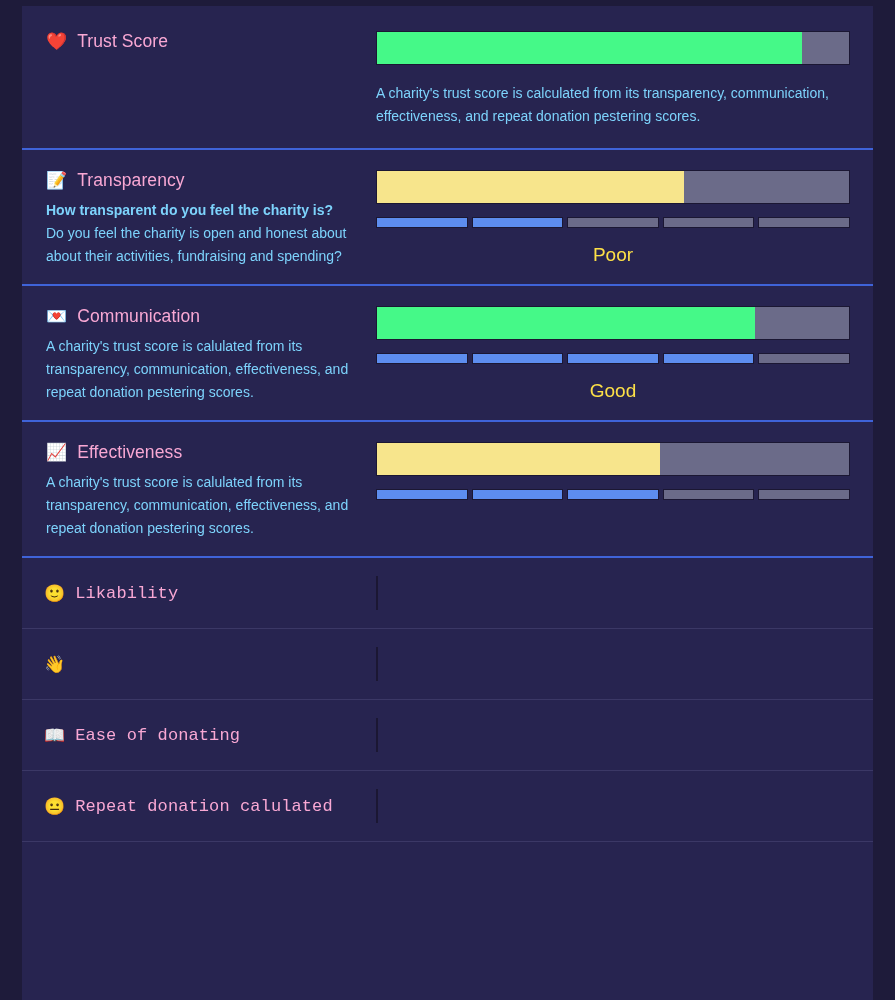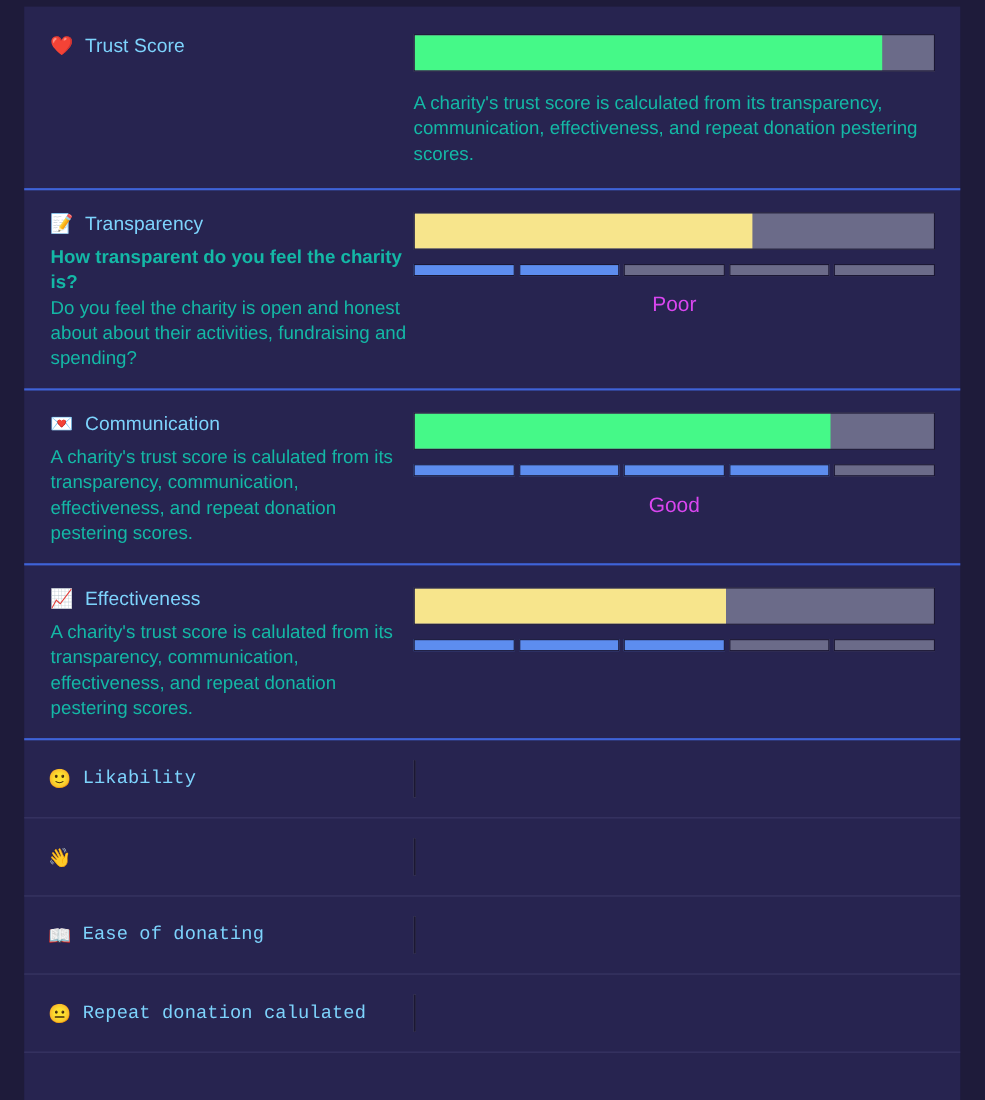--- a/index.html
+++ b/index.html
@@ -31,30 +31,30 @@
   .right-col { flex: 1 1 auto; padding-right: 23px; }
 
   
   .head {
     display: flex; align-items: center;
     gap: 10px;
   }
   .head .emoji { font-size: 17px; line-height: 1; }
   .head .title {
     font-size: 17.5px;
-    color: #7dd3fc;
+    color: #f9a8d4;
     letter-spacing: .1px;
     white-space: nowrap;
   }
 
   
   .desc {
-    font-size: 17px;
+    font-size: 14px;
     line-height: 23px;
-    color: #14b8a6;
+    color: #7dd3fc;
   }
   .desc .q { font-weight: bold; display: block; }
 
   
   .bar-track {
     position: relative;
     height: 34px;
     background: #6b6b89;
     border: 1px solid #1b1733;
     overflow: hidden;
@@ -71,21 +71,21 @@
     flex: 1 1 0;
     height: 11px;
     background: #6b6b89;
     border: 1px solid #1b1733;
   }
   .seg.on { background: #5d8def; }
 
   .rating-word {
     text-align: center;
     font-size: 19px;
-    color: #d946ef;
+    color: #fde047;
     margin-top: 16px;
   }
 
   
   .div-strong {
     height: 2px;
     background: #3f63d8;
     margin: 0 0 0 0;
   }
   .div-soft {

